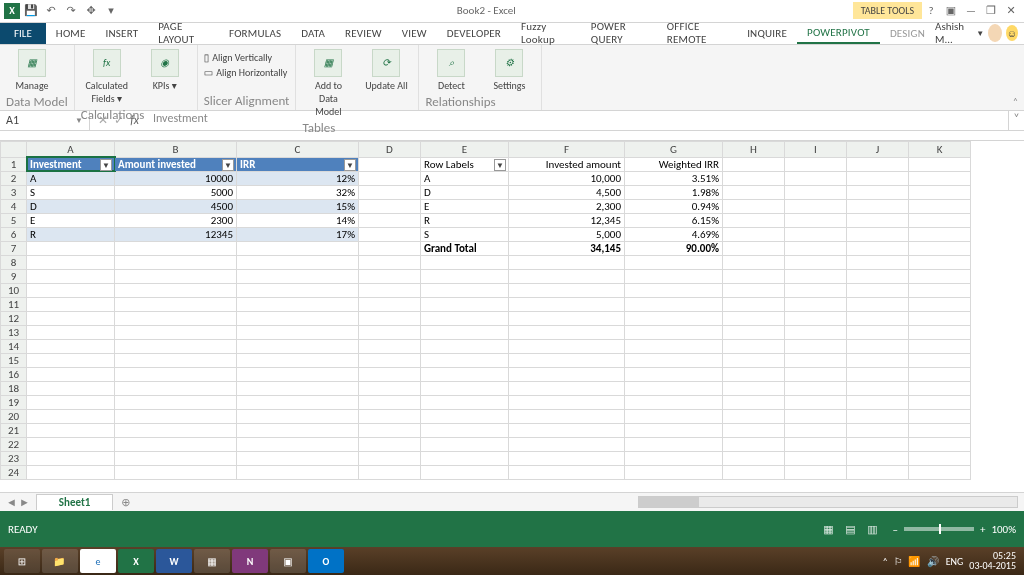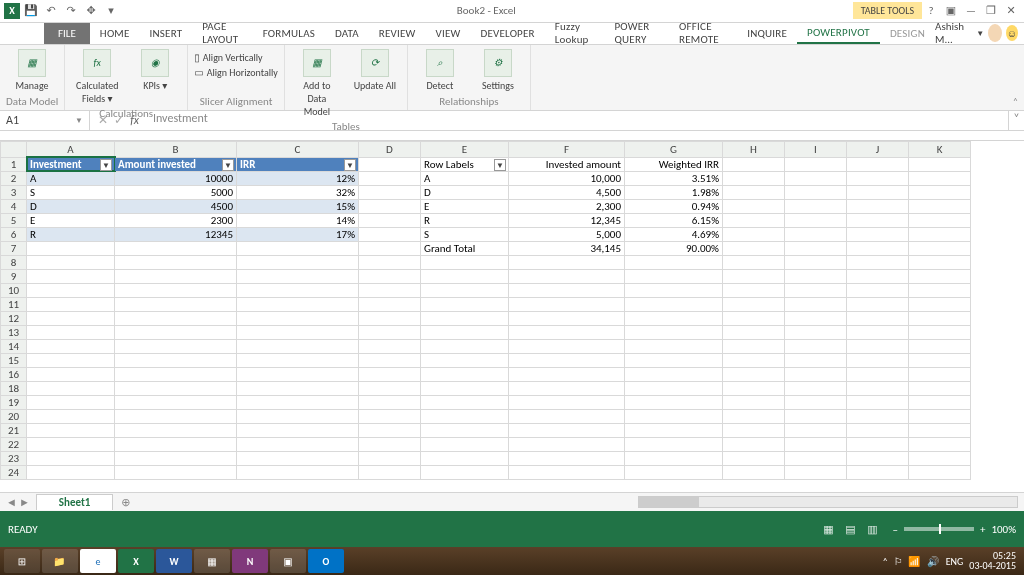--- a/index.html
+++ b/index.html
@@ -10,34 +10,34 @@
 .titlebar .qat { display: flex; align-items: center; gap: 2px; padding-left: 4px; }
 .titlebar .qat .xlicon { width: 16px; height: 16px; background: #217346; color: #fff; font-weight: bold; font-size: 10px; display: flex; align-items: center; justify-content: center; }
 .titlebar .qat .qbtn { width: 18px; height: 18px; display: flex; align-items: center; justify-content: center; color: #666; }
 .titlebar .title { flex: 1; text-align: center; color: #666; }
 .titlebar .tabletools { background: #ffe699; color: #444; padding: 2px 8px; font-size: 10px; }
 .titlebar .winbtns { display: flex; gap: 2px; padding-right: 4px; align-items: center; }
 .titlebar .winbtns span { width: 18px; text-align: center; color: #666; }
 
 
 .ribbontabs { height: 22px; display: flex; font-size: 11px; align-items: stretch; background: #fff; border-bottom: 1px solid #d4d4d4; }
-.ribbontabs .file { background: #737373; color: #fff; padding: 0 14px; display: flex; align-items: center; margin-left: 44px; }
+.ribbontabs .file { background: #0c4a6e; color: #fff; padding: 0 14px; display: flex; align-items: center; }
 .ribbontabs .tab { padding: 0 10px; display: flex; align-items: center; color: #444; text-transform: uppercase; letter-spacing: 0.2px; }
 .ribbontabs .tab.mixed { text-transform: none; }
 .ribbontabs .tab.active { color: #217346; border-bottom: 2px solid #217346; }
 .ribbontabs .tab.design { color: #999; }
 .ribbontabs .user { margin-left: auto; padding-right: 6px; display: flex; align-items: center; gap: 4px; color: #444; }
 .ribbontabs .user .avatar { width: 18px; height: 18px; border-radius: 50%; background: #f4d7b5; }
 .ribbontabs .user .smiley { width: 16px; height: 16px; border-radius: 50%; background: #ffd966; display: flex; align-items: center; justify-content: center; font-size: 10px; }
 
 
 .ribbon { height: 66px; display: flex; background: #f5f5f5; border-bottom: 1px solid #d4d4d4; font-size: 10px; position: relative; }
 .rgroup { display: flex; flex-direction: column; border-right: 1px solid #e0e0e0; padding: 2px 6px 0 6px; }
 .rgroup .items { flex: 1; display: flex; align-items: flex-start; gap: 6px; }
-.rgroup .glabel { text-align: center; color: #888; font-size: 11px; padding-bottom: 2px; }
+.rgroup .glabel { text-align: left; color: #888; font-size: 13px; padding-bottom: 2px; }
 .bigbtn { display: flex; flex-direction: column; align-items: center; gap: 2px; padding: 2px 4px; color: #444; width: 52px; text-align: center; }
 .bigbtn .ico { width: 28px; height: 28px; background: #e8f0e8; border: 1px solid #c8d8c8; display: flex; align-items: center; justify-content: center; font-style: italic; color: #217346; }
 .alignopts { display: flex; flex-direction: column; gap: 2px; padding-top: 4px; font-size: 10px; color: #444; }
 .alignopts div { display: flex; align-items: center; gap: 3px; }
 .ribbon .collapse { position: absolute; right: 6px; bottom: 2px; color: #888; font-size: 10px; }
 
 
 .fbar { height: 22px; display: flex; border-bottom: 1px solid #d4d4d4; font-size: 12px; color: #444; }
 .fbar .namebox { width: 90px; border-right: 1px solid #d4d4d4; padding: 0 6px; display: flex; align-items: center; justify-content: space-between; }
 .fbar .namebox .dd { color: #888; font-size: 8px; }
@@ -59,21 +59,21 @@
 .colA { width: 88px; } .colB { width: 122px; } .colC { width: 122px; }
 .colD, .colH, .colI, .colJ, .colK { width: 62px; }
 .colE { width: 88px; } .colF { width: 116px; } .colG { width: 98px; }
 .tblhdr { background: #4f81bd; color: #fff; font-weight: bold; position: relative; }
 .tblhdr .dd { position: absolute; right: 2px; top: 1px; width: 12px; height: 12px; background: #fff; color: #444; font-size: 8px; border: 1px solid #999; display: flex; align-items: center; justify-content: center; }
 .band0 { background: #ffffff; } .band1 { background: #dce6f1; }
 .selcell { outline: 2px solid #1a7243; outline-offset: -1px; }
 .num { text-align: right; }
 .pvhdr { font-weight: normal; position: relative; }
 .pvhdr .dd { position: absolute; right: 2px; top: 1px; width: 12px; height: 12px; background: #fff; font-size: 8px; border: 1px solid #999; display: flex; align-items: center; justify-content: center; color: #444; }
-.pvtotal { font-weight: normal; border-top: 1px solid #000 !important; }
+.pvtotal { font-weight: bold; border-top: 1px solid #000 !important; }
 
 
 .sheetbar { height: 20px; display: flex; align-items: center; border-top: 1px solid #d4d4d4; font-size: 11px; background: #f5f5f5; }
 .sheetbar .nav { display: flex; gap: 2px; padding: 0 6px; color: #888; }
 .sheetbar .tab { background: #fff; border: 1px solid #ccc; border-bottom: none; padding: 1px 22px; font-weight: bold; color: #217346; }
 .sheetbar .add { padding: 0 8px; color: #888; }
 .sheetbar .hscroll { flex: 1; display: flex; justify-content: flex-end; padding-right: 6px; }
 .sheetbar .hscroll .track { width: 380px; height: 12px; background: #eaeaea; border: 1px solid #ccc; position: relative; }
 .sheetbar .hscroll .track::before { content: ""; position: absolute; left: 0; width: 60px; top: 0; bottom: 0; background: #cdcdcd; }
 

